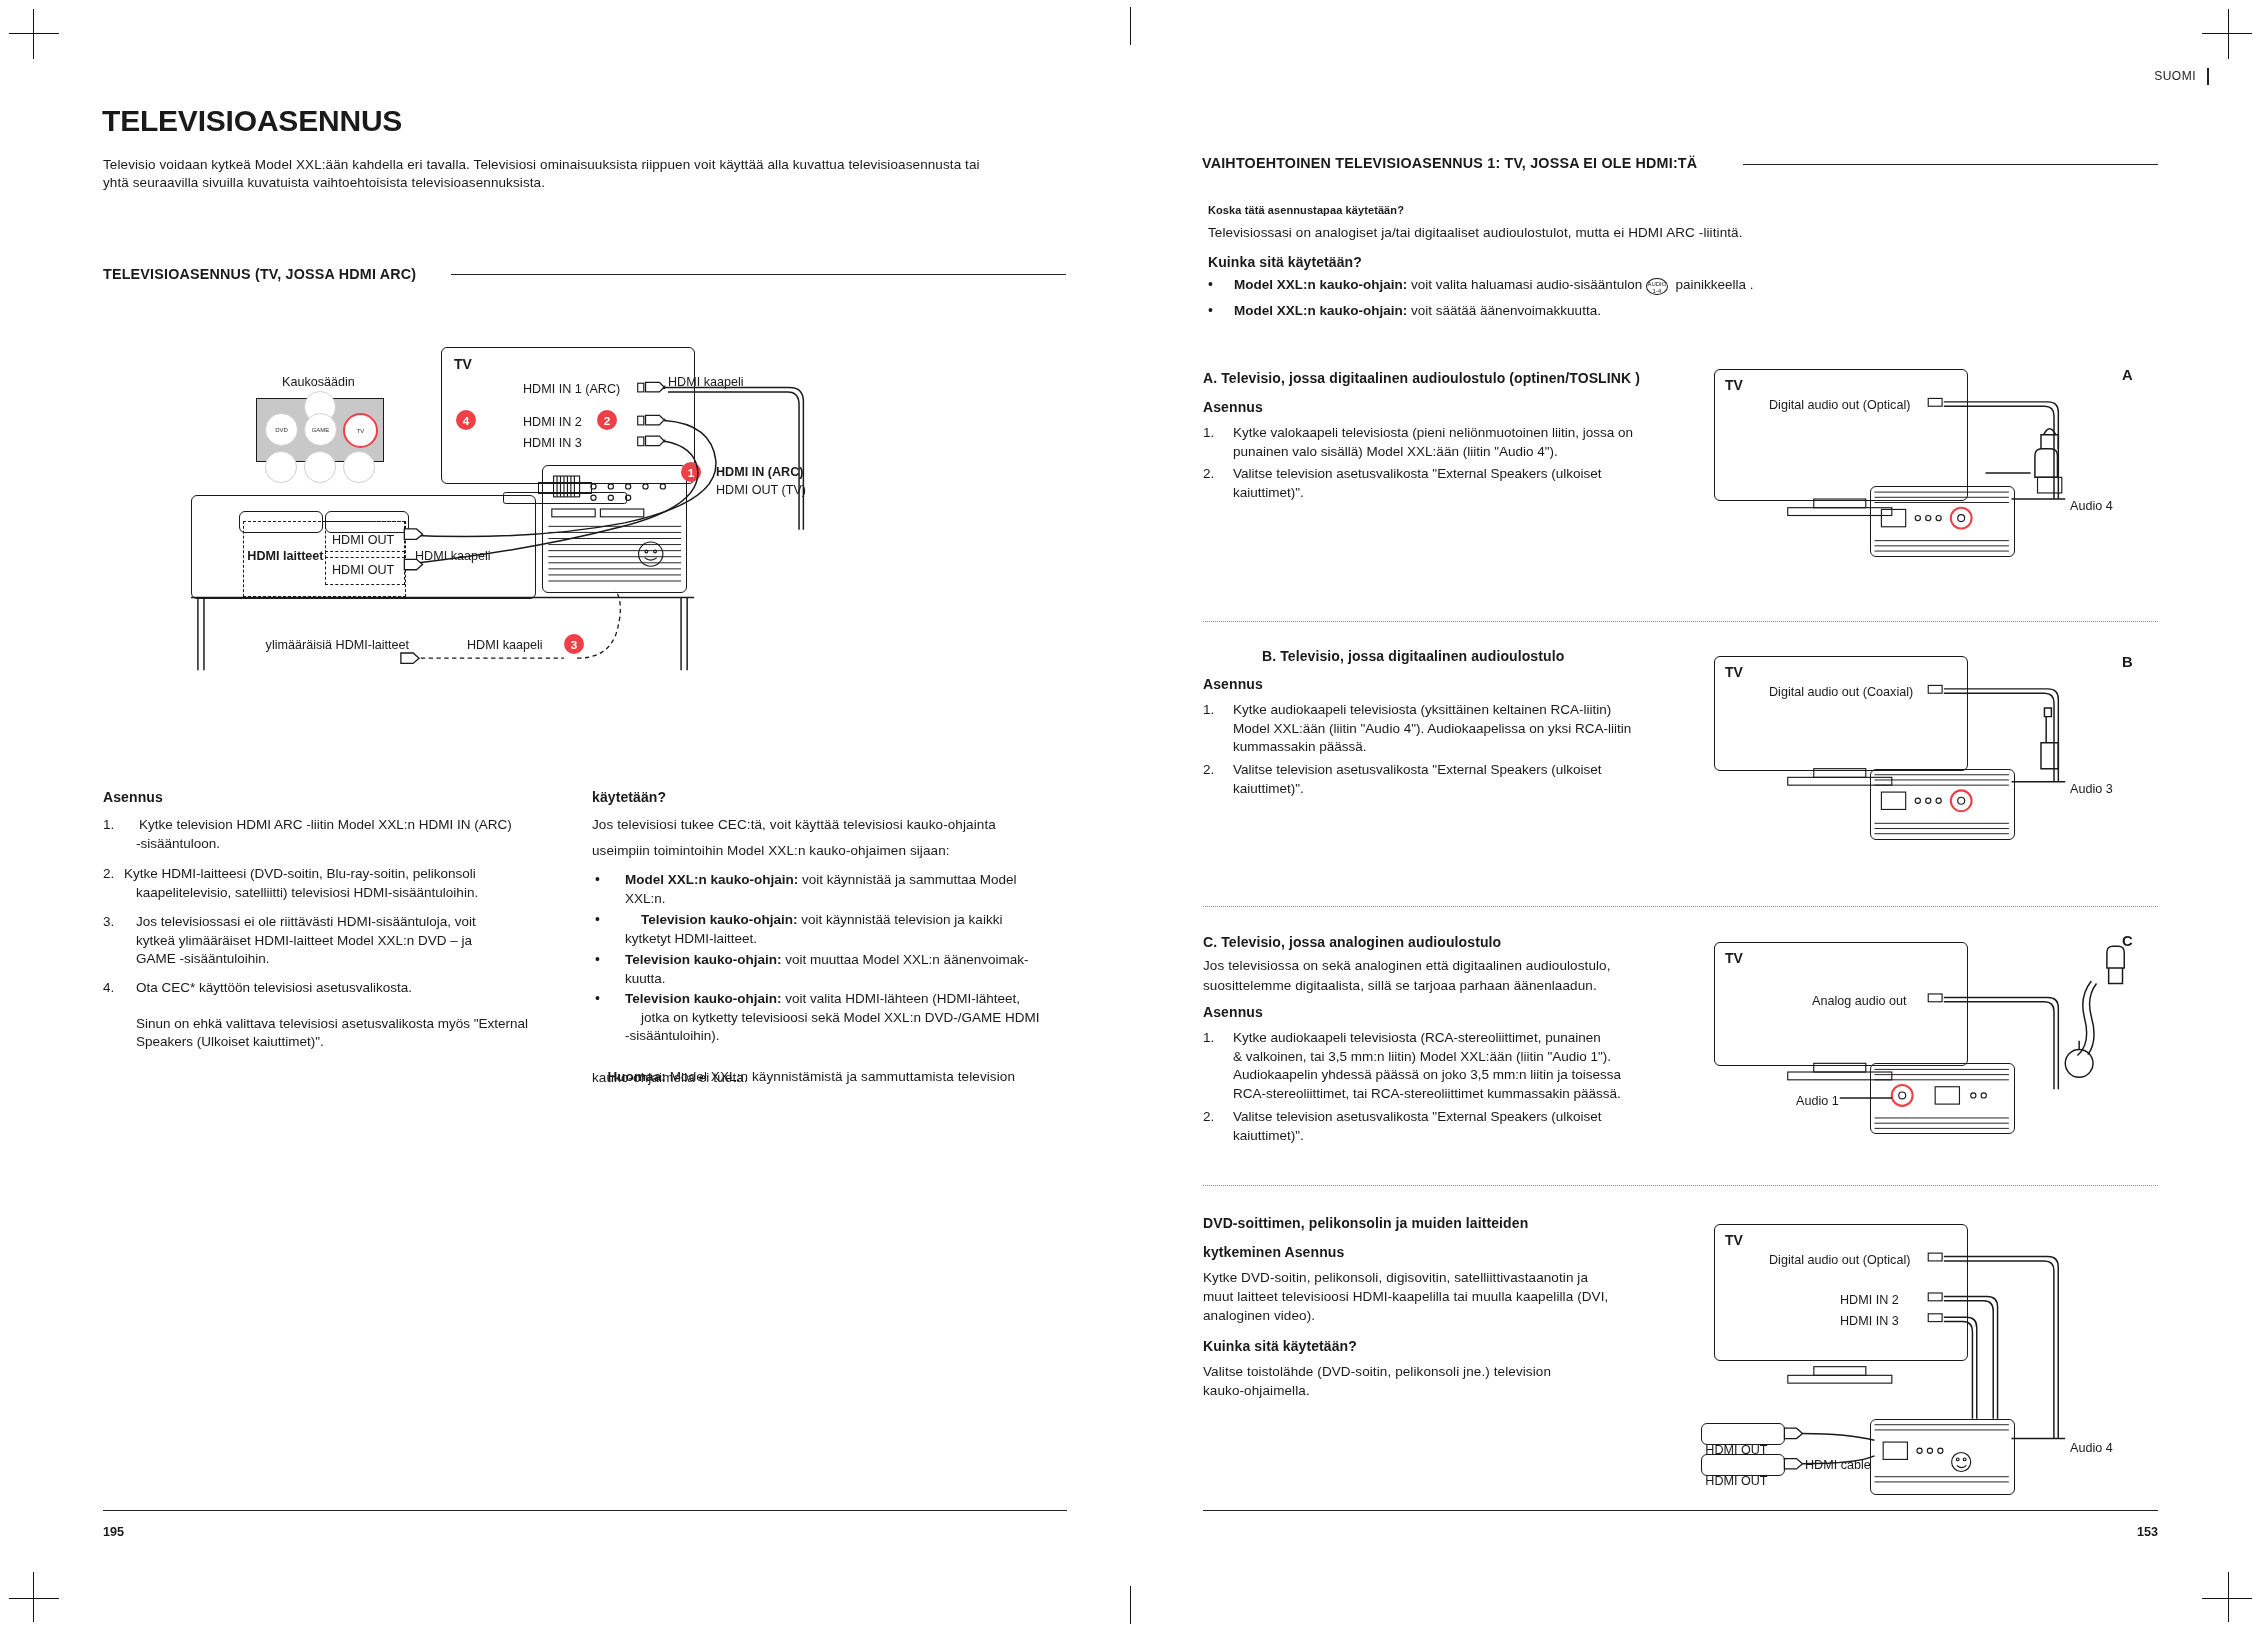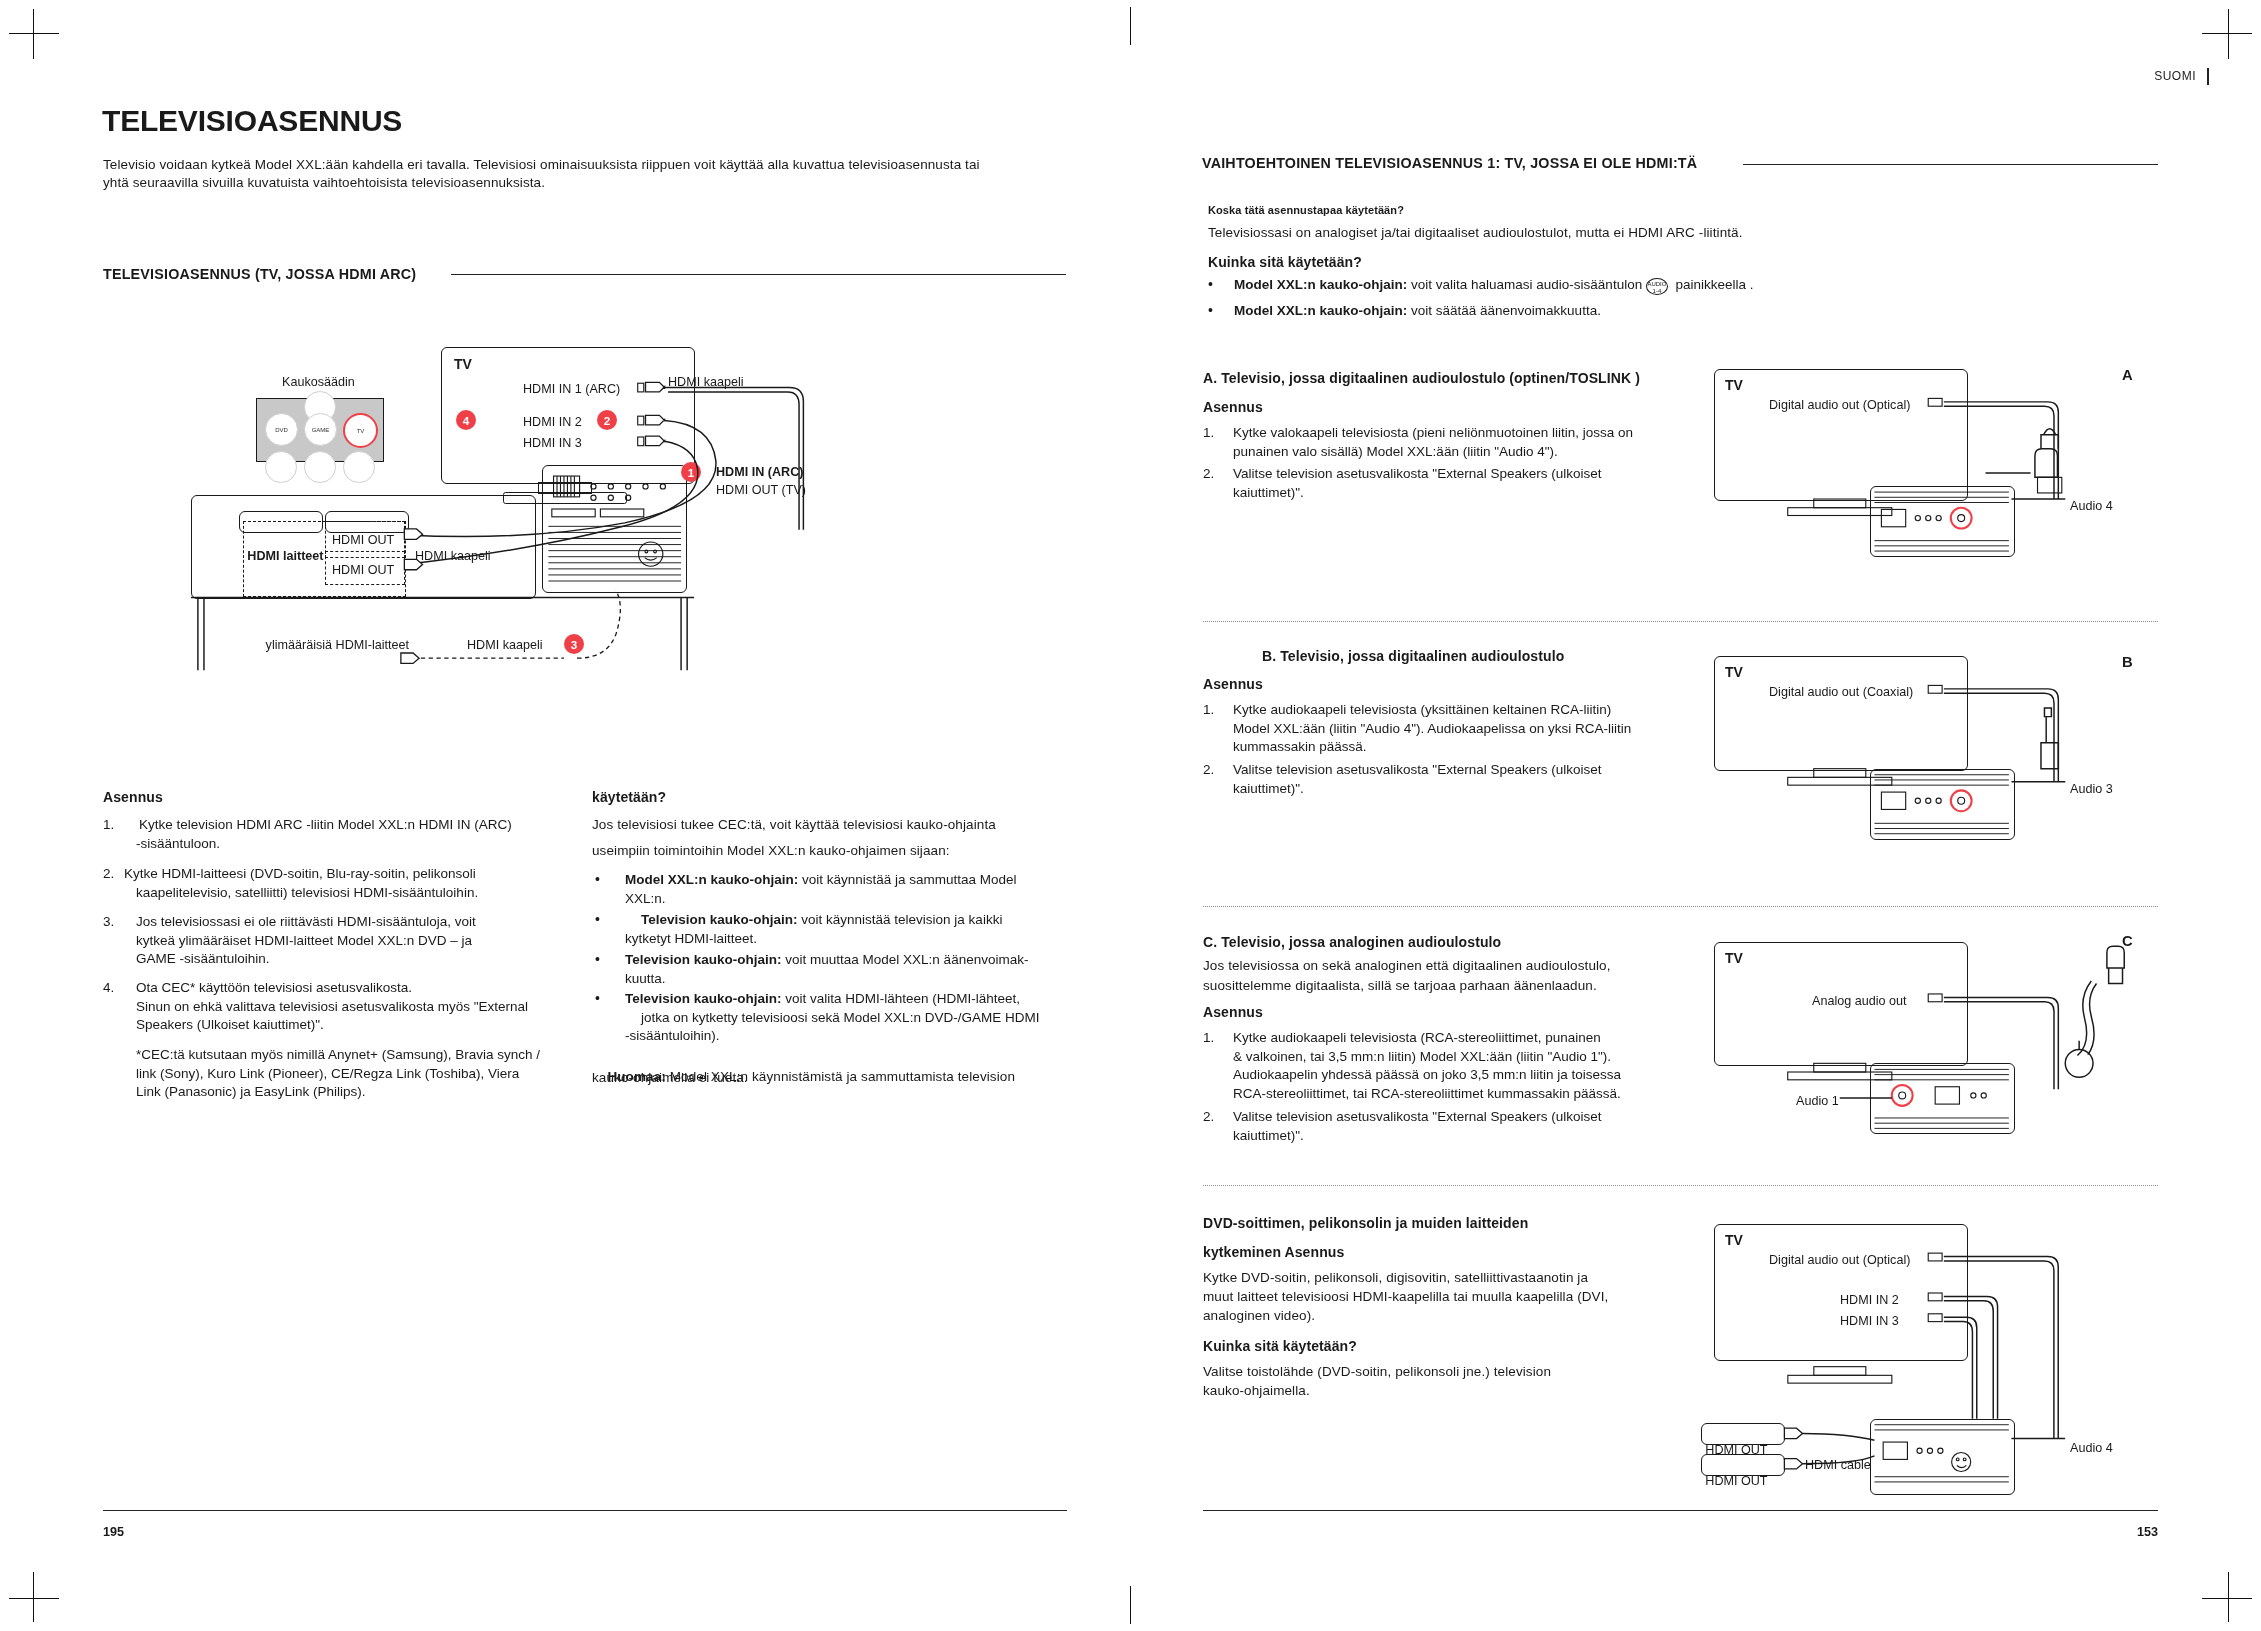--- a/index.html
+++ b/index.html
@@ -230,29 +230,24 @@
   <div class="li" style="left:103px;top:913px;width:486px;">
     <span class="num">3.</span>
     <span class="txt" style="margin-left:33px;">Jos televisiossasi ei ole riittävästi HDMI-sisääntuloja, voit</span>
     <span class="txt" style="margin-left:33px;">kytkeä ylimääräiset HDMI-laitteet Model XXL:n DVD – ja</span>
     <span class="txt" style="margin-left:33px;">GAME -sisääntuloihin.</span>
   </div>
 
   <div class="li" style="left:103px;top:979px;width:486px;">
     <span class="num">4.</span>
     <span class="txt" style="margin-left:33px;">Ota CEC* käyttöön televisiosi asetusvalikosta.</span>
-    <span class="txt" style="margin-left:33px;">Sinun on ehkä valittava televisiosi asetusvalikosta myös "External</span>
+    <span class="txt" style="margin-left:33px;margin-top:17px;">Sinun on ehkä valittava televisiosi asetusvalikosta myös "External</span>
     <span class="txt" style="margin-left:33px;">Speakers (Ulkoiset kaiuttimet)".</span>
   </div>
 
-  <div class="li" style="left:136px;top:1046px;width:486px;">
-    <span class="txt">*CEC:tä kutsutaan myös nimillä Anynet+ (Samsung), Bravia synch /</span>
-    <span class="txt">link (Sony), Kuro Link (Pioneer), CE/Regza Link (Toshiba), Viera</span>
-    <span class="txt">Link (Panasonic) ja EasyLink (Philips).</span>
-  </div>
 
   <div class="t body b" style="left:592px;top:788px;font-size:14px;">käytetään?</div>
   <div class="t body" style="left:592px;top:816px;">Jos televisiosi tukee CEC:tä, voit käyttää televisiosi kauko-ohjainta</div>
   <div class="t body" style="left:592px;top:842px;">useimpiin toimintoihin Model XXL:n kauko-ohjaimen sijaan:</div>
 
   <div class="ul-dot" style="left:595px;top:871px;width:486px;">
     <span class="bullet">•</span>
     <span style="display:block;margin-left:30px;">
       <span class="b">Model XXL:n kauko-ohjain:</span><span> voit käynnistää ja sammuttaa Model</span>
     </span>

